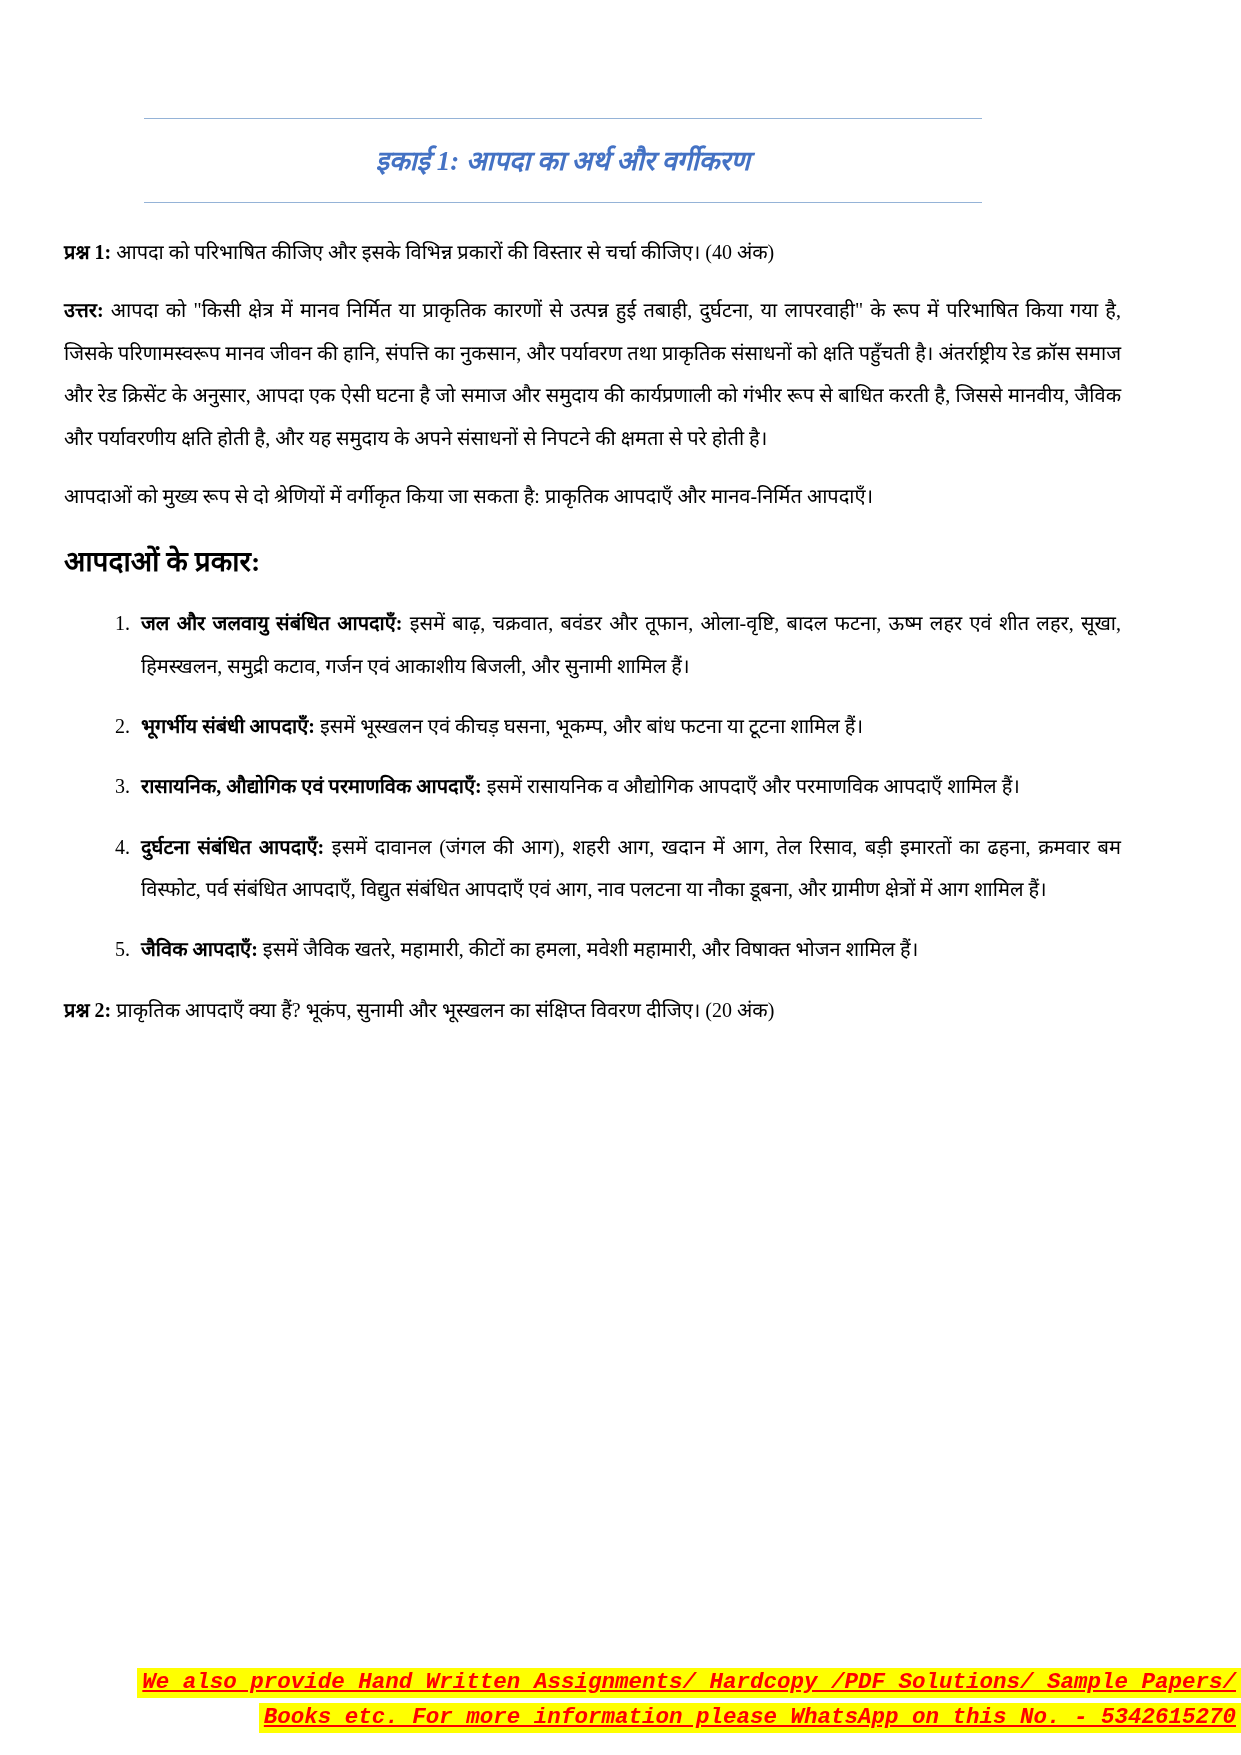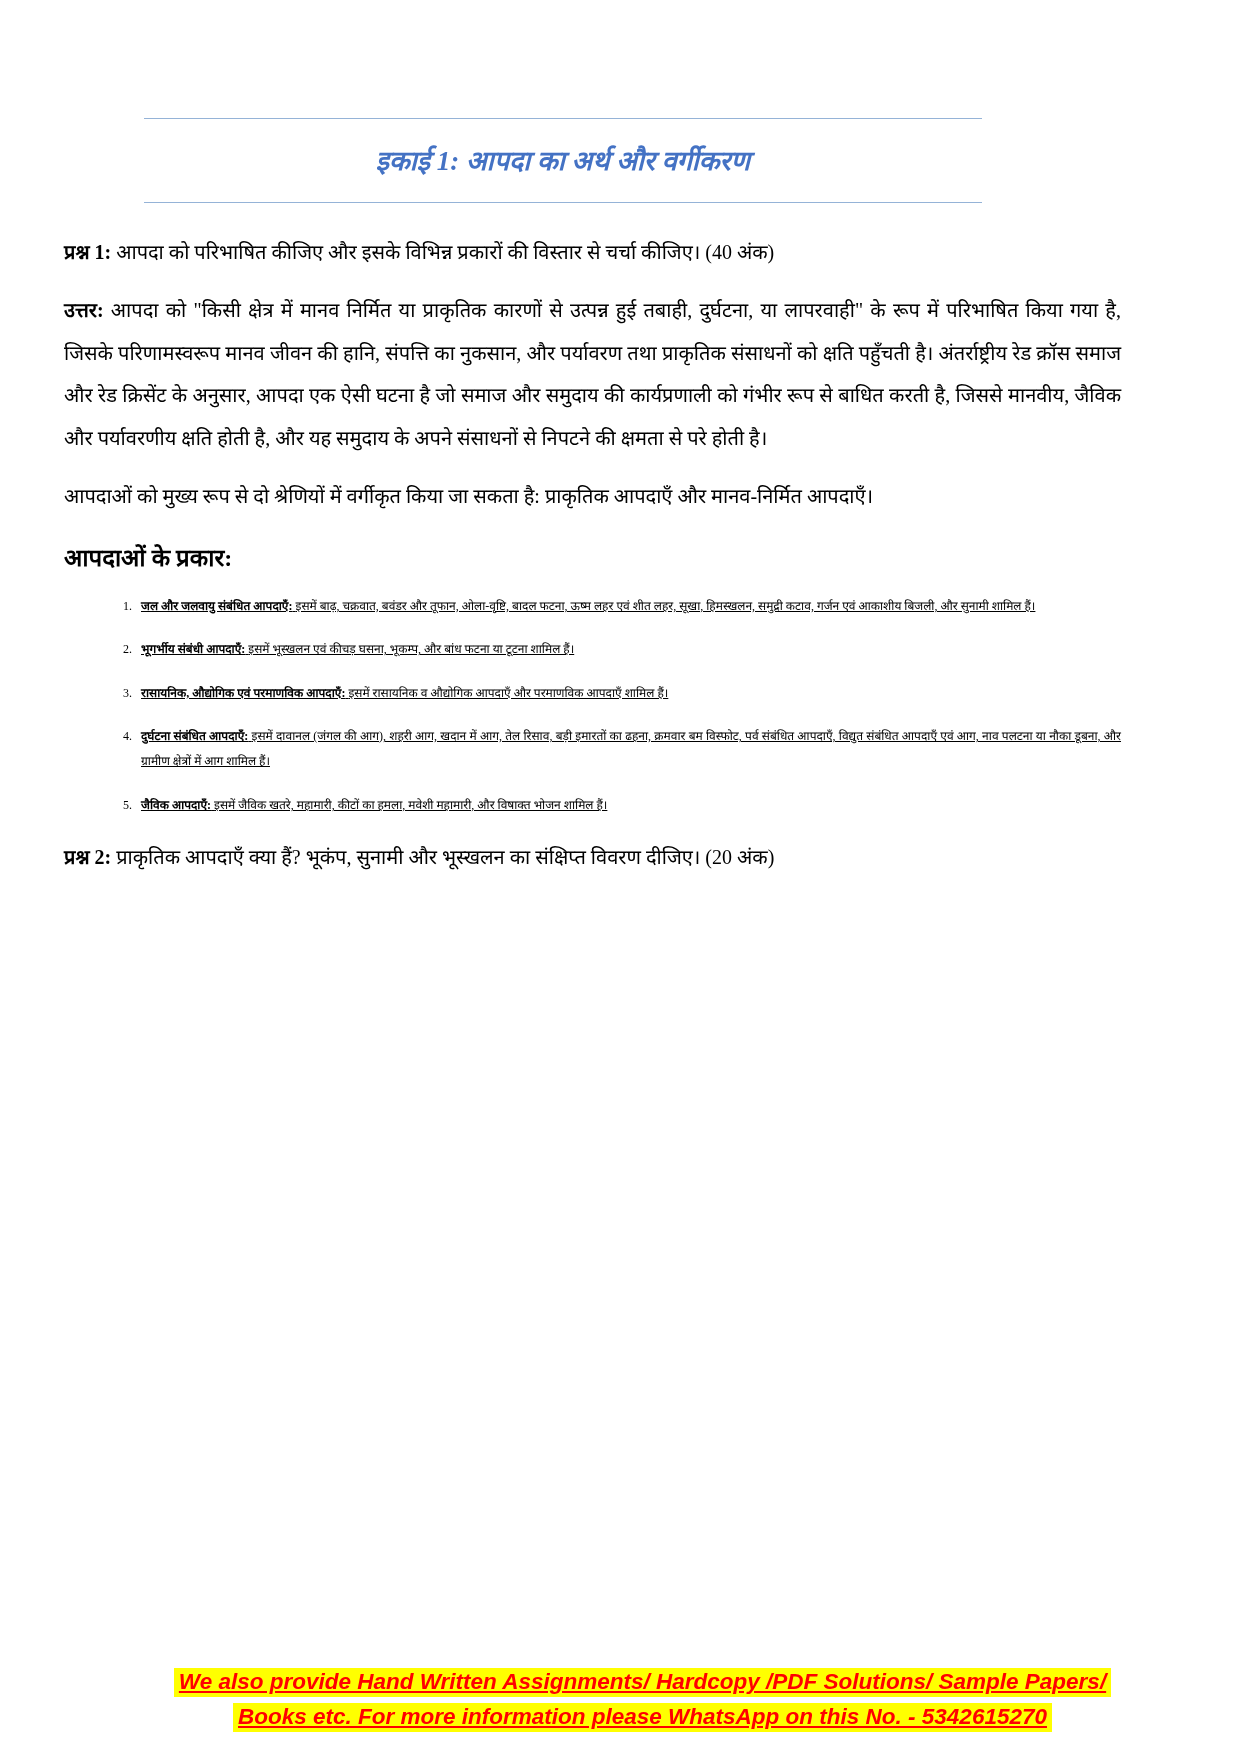--- a/index.html
+++ b/index.html
@@ -37,47 +37,46 @@
   }
   
   .para {
     font-size: 20px;
     line-height: 2.12;
     text-align: justify;
     margin-bottom: 16px;
   }
   .lbl { font-weight: 700; margin-top: 32px; }
   .types-heading {
-    font-size: 24px;
+    font-size: 28px;
     font-weight: 700;
     line-height: 2.1;
     margin-bottom: 10px;
   }
   
   ol.disaster-list {
     list-style: decimal;
     padding-left: 71px;
     margin-bottom: 8px;
   }
   ol.disaster-list li {
-    font-size: 12px;
+    font-size: 20px;
     line-height: 2.12;
     text-align: justify;
     margin-bottom: 18px;
     padding-left: 6px;
-    text-decoration: underline;
   }
   
   .footer {
     position: absolute;
     left: 0;
     bottom: 20px;
     width: 100%;
-    text-align: center;
-    font-family: Liberation Sans, sans-serif;
+    text-align: right;
+    font-family: Liberation Mono, monospace;
     font-weight: 700;
     font-style: italic;
     font-size: 22.5px;
     line-height: 1.55;
     color: #ff0000;
     padding-left: 44px;
   }
   .footer .hl {
     background: #ffff00;
     text-decoration: underline;

